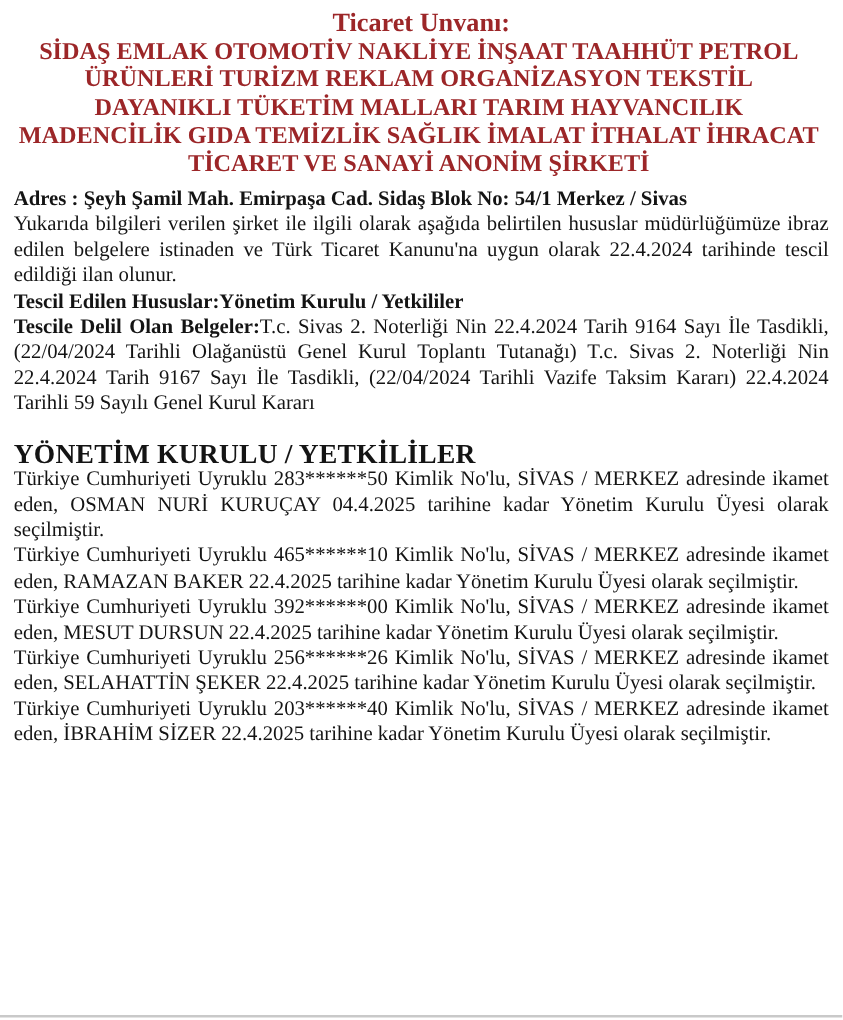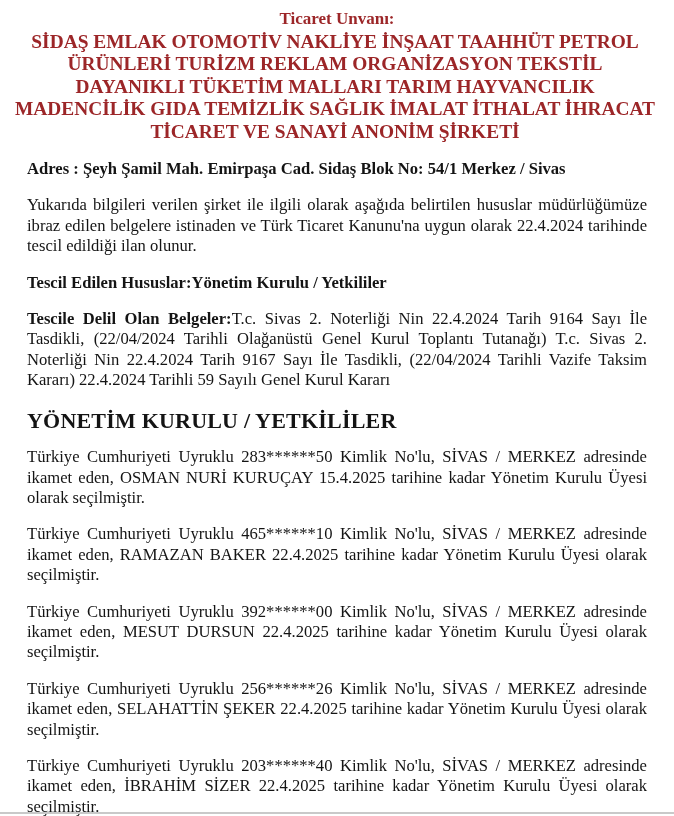--- a/index.html
+++ b/index.html
@@ -19,29 +19,29 @@
     padding: 8px 11px 0 11px;
     font-size: 16.6px;
     line-height: 20.4px;
   }
   .red-center {
     color: var(--red);
     font-weight: bold;
     text-align: center;
   }
   .title {
-    font-size: 17px;
+    font-size: 21px;
     line-height: 21px;
   }
   .company {
     font-size: 19.4px;
     line-height: 22.4px;
     margin: 2px 4px 6px 0;
   }
-  p { margin: 16px; }
+  p { margin: 0; }
   .justify { text-align: justify; }
   .bold { font-weight: bold; }
   .section-heading {
     font-weight: bold;
     font-size: 22px;
     margin-top: 20px;
     letter-spacing: 0.2px;
   }
   .clipped {
     text-align: justify;
@@ -70,21 +70,21 @@
 
   <p class="justify">Yukarıda bilgileri verilen şirket ile ilgili olarak aşağıda belirtilen hususlar müdürlüğümüze ibraz edilen belgelere istinaden ve Türk Ticaret Kanunu'na uygun olarak 22.4.2024 tarihinde tescil edildiği ilan olunur.</p>
 
   <p><span class="bold">Tescil Edilen Hususlar:</span><span class="bold">Yönetim Kurulu / Yetkililer</span></p>
 
   <p class="justify"><span class="bold">Tescile Delil Olan Belgeler:</span><span>T.c. Sivas 2. Noterliği Nin 22.4.2024 Tarih 9164 Sayı İle Tasdikli, (22/04/2024 Tarihli Olağanüstü Genel Kurul Toplantı Tutanağı) T.c. Sivas 2. Noterliği Nin 22.4.2024 Tarih 9167 Sayı İle Tasdikli, (22/04/2024 Tarihli Vazife Taksim Kararı) 22.4.2024 Tarihli 59 Sayılı Genel Kurul Kararı</span></p>
 
   <p class="section-heading">YÖNETİM KURULU / YETKİLİLER</p>
 
   <div>
-    <p class="justify">Türkiye Cumhuriyeti Uyruklu 283******50 Kimlik No'lu, SİVAS / MERKEZ adresinde ikamet eden, OSMAN NURİ KURUÇAY 15.4.2025 tarihine kadar Yönetim Kurulu Üyesi olarak seçilmiştir.</p>
+    <p class="justify">Türkiye Cumhuriyeti Uyruklu 283******50 Kimlik No'lu, SİVAS / MERKEZ adresinde ikamet eden, OSMAN NURİ KURUÇAY 04.4.2025 tarihine kadar Yönetim Kurulu Üyesi olarak seçilmiştir.</p>
     <p class="justify">Türkiye Cumhuriyeti Uyruklu 465******10 Kimlik No'lu, SİVAS / MERKEZ adresinde ikamet eden, RAMAZAN BAKER 22.4.2025 tarihine kadar Yönetim Kurulu Üyesi olarak seçilmiştir.</p>
     <p class="justify">Türkiye Cumhuriyeti Uyruklu 392******00 Kimlik No'lu, SİVAS / MERKEZ adresinde ikamet eden, MESUT DURSUN 22.4.2025 tarihine kadar Yönetim Kurulu Üyesi olarak seçilmiştir.</p>
     <p class="justify">Türkiye Cumhuriyeti Uyruklu 256******26 Kimlik No'lu, SİVAS / MERKEZ adresinde ikamet eden, SELAHATTİN ŞEKER 22.4.2025 tarihine kadar Yönetim Kurulu Üyesi olarak seçilmiştir.</p>
     <p class="justify">Türkiye Cumhuriyeti Uyruklu 203******40 Kimlik No'lu, SİVAS / MERKEZ adresinde ikamet eden, İBRAHİM SİZER 22.4.2025 tarihine kadar Yönetim Kurulu Üyesi olarak seçilmiştir.</p>
   </div>
 
 </div>
 
 <div class="bottom-rule"></div>
 

